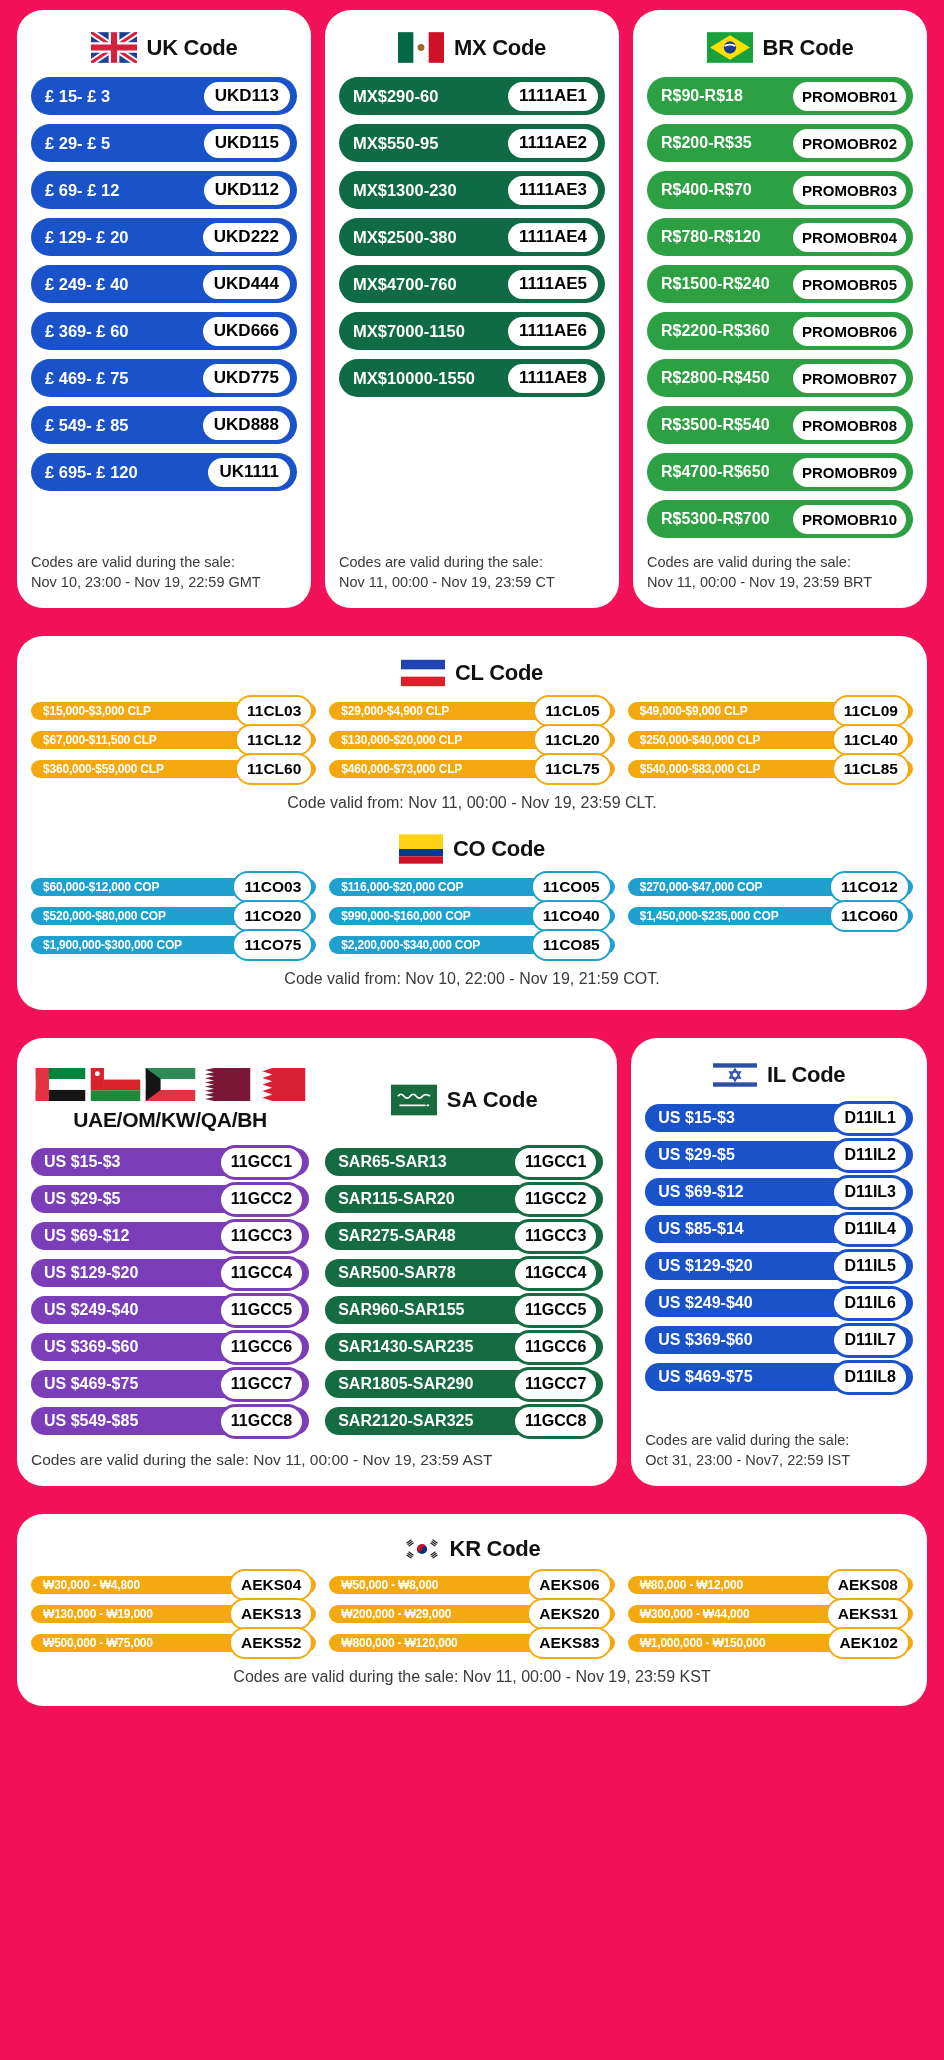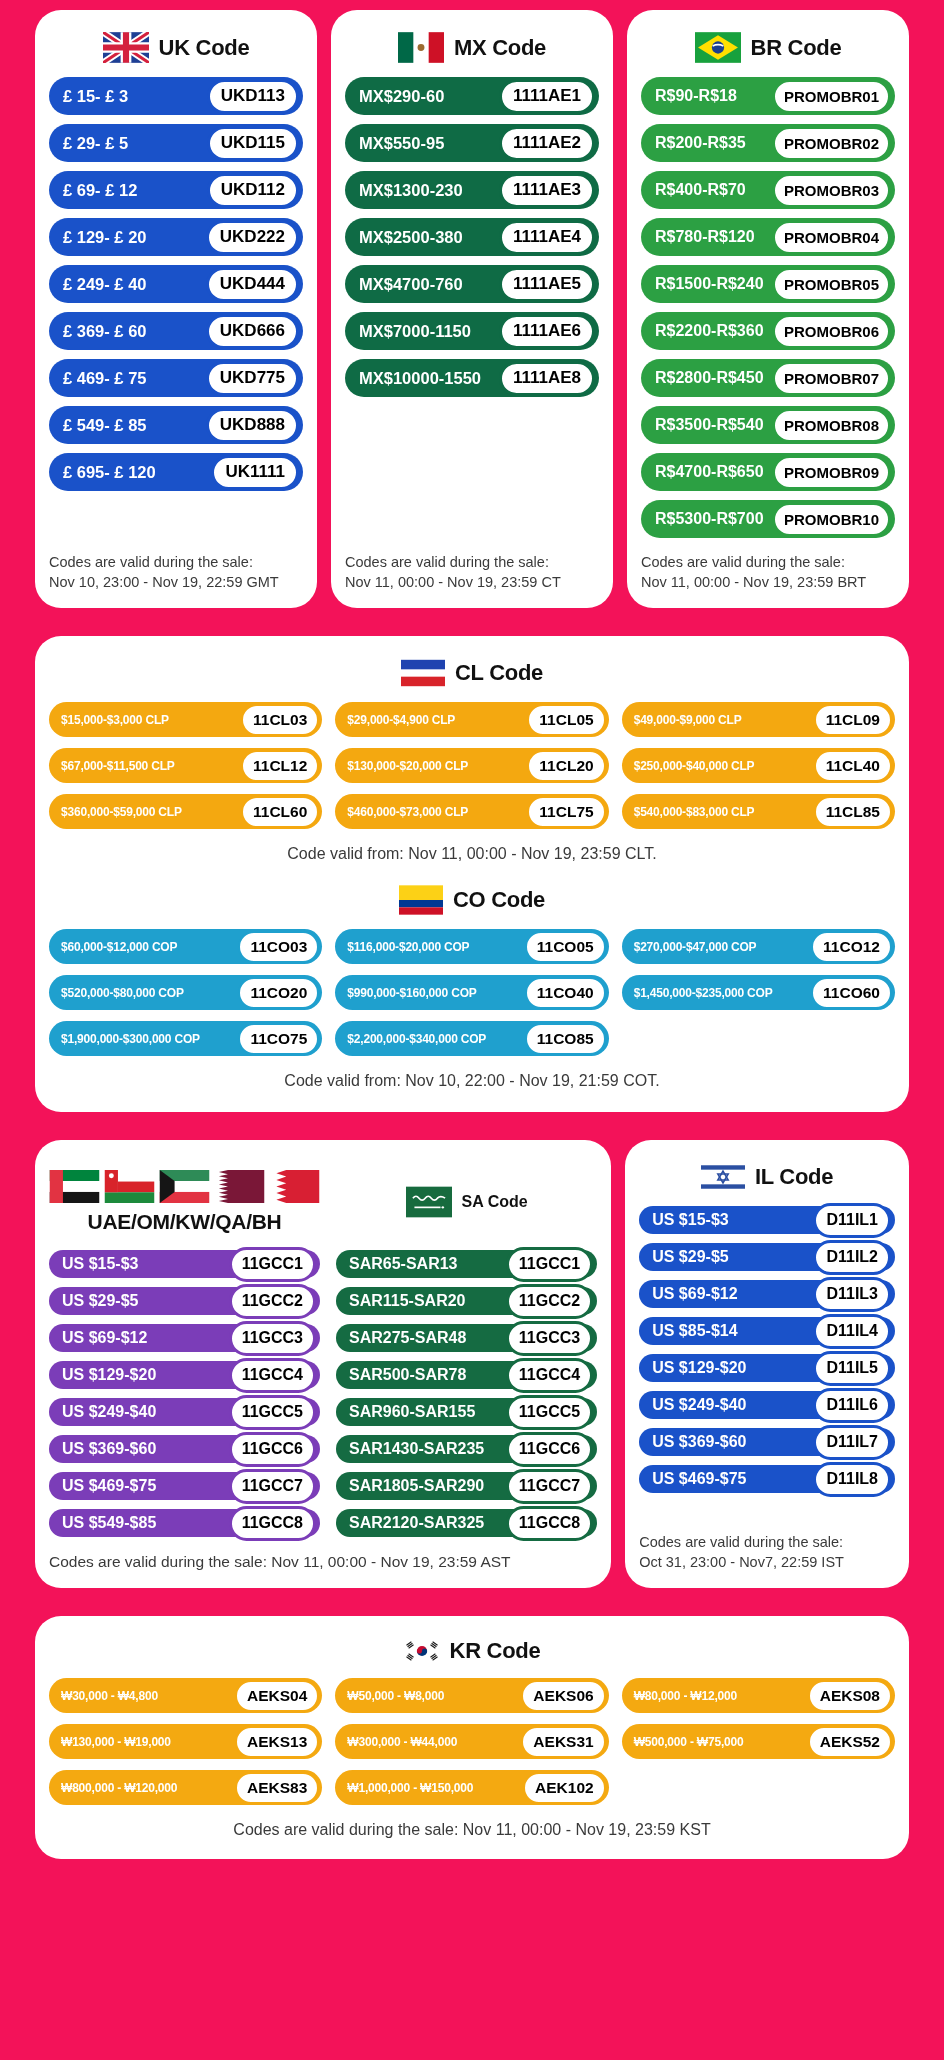--- a/index.html
+++ b/index.html
@@ -1,33 +1,33 @@
 <!DOCTYPE html>
 <html style="--bg: #F31259; --uk: #1A52C9; --mx: #0F6B45; --br: #2CA043; --cl: #F4A810; --co: #1FA0CE; --gcc: #7B3DB8; --sa: #156B42; --il: #1A52C9; --kr: #F4A911;"><head>
 <meta charset="utf-8">
 <style>
   html,body{margin:0;padding:0;}
   body{width:944px;background:var(--bg,#F31259);font-family:"Liberation Sans","DejaVu Sans",sans-serif;}
-  .page{padding:10px 35px 18px;display:flex;flex-direction:column;gap:28px;}
+  .page{padding:10px 17px 18px;display:flex;flex-direction:column;gap:28px;}
   .row3{display:grid;grid-template-columns:1fr 1fr 1fr;gap:14px;align-items:stretch;}
   .row21{display:grid;grid-template-columns:603fr 297fr;gap:14px;align-items:stretch;}
   .card{background:#fff;border-radius:26px;padding:14px 14px 16px;display:flex;flex-direction:column;}
   .card-title{display:flex;align-items:center;justify-content:center;gap:10px;margin:8px 0 14px;}
   .card-title .t{font-size:22px;font-weight:800;color:#111;letter-spacing:-0.3px;white-space:nowrap;}
   .flag{display:inline-flex;flex:none;line-height:0;}
   .flag svg{display:block;}
   .pills{display:flex;flex-direction:column;gap:9px;}
   .pill{height:38px;border-radius:999px;display:flex;align-items:center;justify-content:space-between;padding:0 4px 0 14px;}
   .pill .amt{color:#fff;font-weight:700;font-size:16.5px;white-space:nowrap;}
   .pill .code{background:#fff;border-radius:999px;height:29px;display:flex;align-items:center;padding:0 11px;font-weight:800;font-size:17px;color:#000;white-space:nowrap;border:3px solid #000;}
   .validity{margin-top:auto;padding-top:14px;text-align:left;color:#3a3a3a;font-size:14.5px;line-height:1.38;}
   .mid-validity{text-align:center;color:#3a3a3a;font-size:16px;margin:16px 0 14px;}
   
   .pill-grid{display:grid;grid-template-columns:repeat(3,1fr);gap:11px 13px;}
-  .pill-sm{height:35px;padding:0 3px 0 12px;}
+  .pill-sm{height:18px;padding:0 3px 0 12px;}
   .pill-sm .amt{font-size:12px;letter-spacing:-0.2px;}
   .pill-sm .code{height:28px;font-size:15.5px;border-width:2.5px;padding:0 10px;}
   
   .pill-md{height:28px;padding:0 4px 0 13px;}
   .pill-md .amt{font-size:16px;}
   .pill-md .code{height:29px;font-size:16px;border-width:3px;padding:0 10px;}
   .c-br .pill .amt{font-size:16px;}
   .c-br .pill .code{font-size:15px;padding:0 9px;}
   
   .c-uk .pill{background:var(--uk);} .c-uk .pill .code{border-color:var(--uk);}
@@ -39,21 +39,21 @@
   .c-sa .pill{background:var(--sa);} .c-sa .pill .code{border-color:var(--sa);}
   .c-il .pill{background:var(--il);} .c-il .pill .code{border-color:var(--il);}
   .c-kr .pill{background:var(--kr);} .c-kr .pill .code{border-color:var(--kr);}
   
   .duo{display:grid;grid-template-columns:1fr 1fr;column-gap:16px;}
   .duo-col{display:flex;flex-direction:column;}
   .col-head{height:96px;display:flex;flex-direction:column;justify-content:center;}
   .gcc-flags{display:flex;justify-content:center;gap:4px;margin-bottom:7px;}
   .gcc-title{text-align:center;font-size:21px;font-weight:800;color:#111;letter-spacing:-0.3px;}
   .sa-head{display:flex;align-items:center;justify-content:center;gap:10px;}
-  .sa-head .t{font-size:16px;font-weight:800;color:#111;}
+  .sa-head .t{font-size:22px;font-weight:800;color:#111;}
 </style>
 </head>
 <body>
 
 <div class="page">
 
   <section class="row3">
 
     <div class="card c-uk">
       <div class="card-title">
@@ -629,20 +629,24 @@
         <div class="pill pill-sm">
           <span class="amt">₩80,000 - ₩12,000</span>
           <span class="code">AEKS08</span>
         </div>
 
         <div class="pill pill-sm">
           <span class="amt">₩130,000 - ₩19,000</span>
           <span class="code">AEKS13</span>
         </div>
 
+        <div class="pill pill-sm">
+          <span class="amt">₩200,000 - ₩29,000</span>
+          <span class="code">AEKS20</span>
+        </div>
 
         <div class="pill pill-sm">
           <span class="amt">₩300,000 - ₩44,000</span>
           <span class="code">AEKS31</span>
         </div>
 
         <div class="pill pill-sm">
           <span class="amt">₩500,000 - ₩75,000</span>
           <span class="code">AEKS52</span>
         </div>

